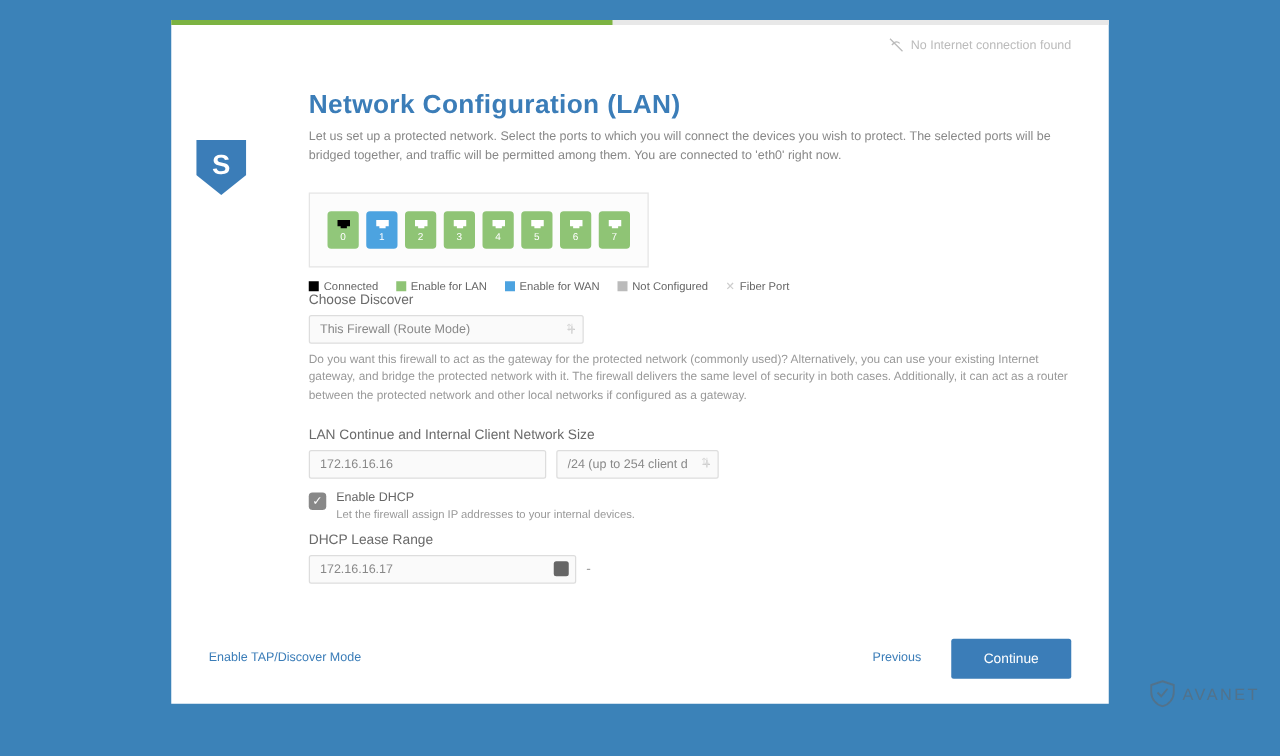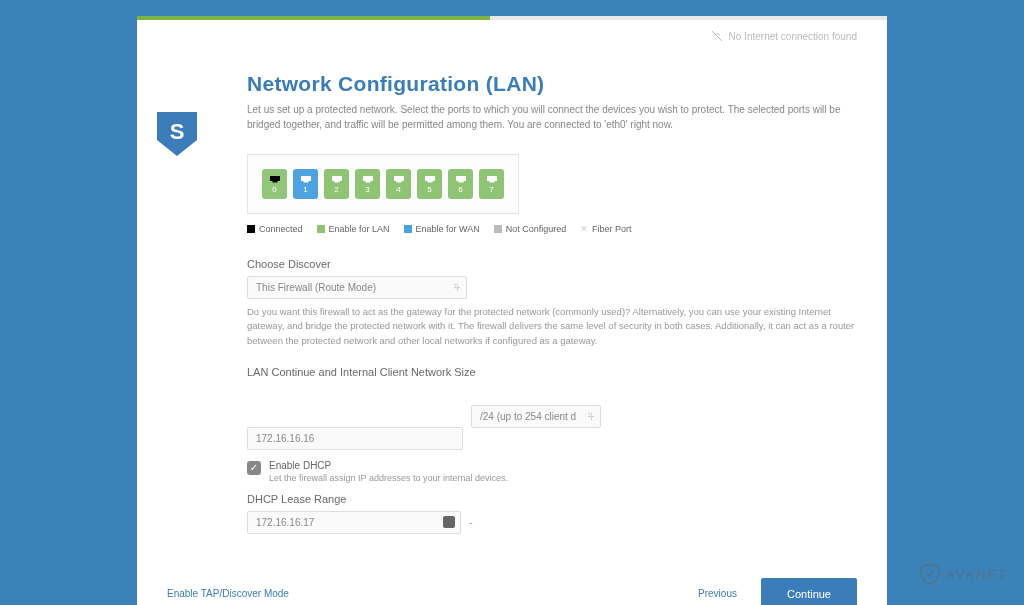--- a/index.html
+++ b/index.html
@@ -11,42 +11,42 @@
 .content { padding: 0 30px 20px 110px; position: relative; }
 .logo { position: absolute; left: 20px; top: 40px; width: 40px; height: 46px; }
 .title { color: #3b7db8; font-size: 21px; font-weight: 700; margin-top: 30px; margin-bottom: 6px; letter-spacing: 0.3px; }
 .subtitle { color: #888; font-size: 10px; line-height: 1.5; margin-bottom: 22px; }
 .ports-box { border: 1px solid #e5e5e5; background: #fcfcfc; padding: 14px; display: inline-flex; gap: 6px; margin-bottom: 10px; }
 .port { width: 25px; height: 30px; border-radius: 3px; display: flex; flex-direction: column; align-items: center; justify-content: center; cursor: pointer; position: relative; color: #fff; font-size: 8px; }
 .port svg { width: 12px; height: 10px; margin-bottom: 1px; }
 .port.connected { background: #91c77a; }
 .port.wan { background: #4ca3e0; }
 .port.lan { background: #8fc475; }
-.legend { display: flex; gap: 14px; font-size: 9px; color: #666; margin-bottom: 24px; align-items: center; }
+.legend { display: flex; gap: 14px; font-size: 9px; color: #666; align-items: center; }
 .legend-item { display: flex; align-items: center; gap: 4px; }
 .swatch { width: 8px; height: 8px; }
 .section-label { color: #6a6a6a; font-size: 11px; margin-bottom: 6px; }
 .select-wrap { position: relative; display: inline-block; }
 .select, .input { border: 1px solid #ddd; padding: 5px 8px; font-size: 10px; color: #888; background: #fafafa; border-radius: 2px; }
 .select { appearance: none; padding-right: 24px; }
 .select-wrap::after { content: ""; position: absolute; right: 6px; top: 50%; transform: translateY(-50%); width: 8px; height: 12px; background: linear-gradient(#888,#888) center/6px 1px no-repeat, linear-gradient(#888,#888) center/1px 6px no-repeat; opacity: 0.4; pointer-events: none; }
 .stepper::after { content: "⇅"; position: absolute; right: 6px; top: 50%; transform: translateY(-50%); font-size: 8px; color: #aaa; pointer-events: none; }
 .help-text { color: #999; font-size: 9.5px; line-height: 1.5; margin-top: 6px; margin-bottom: 18px; }
 .link { color: #3b7db8; font-size: 10px; cursor: pointer; }
 .row { display: flex; gap: 8px; align-items: center; }
 .checkbox-row { display: flex; align-items: flex-start; gap: 8px; margin: 10px 0; }
 .checkbox { width: 14px; height: 14px; border-radius: 3px; background: #888; display: flex; align-items: center; justify-content: center; color: #fff; font-size: 10px; cursor: pointer; flex-shrink: 0; margin-top: 1px; }
 .checkbox-text { font-size: 10px; color: #666; }
 .checkbox-desc { font-size: 9px; color: #999; margin-top: 2px; }
 .input-with-icon { position: relative; }
 .input-icon { position: absolute; right: 6px; top: 50%; transform: translateY(-50%); width: 12px; height: 12px; background: #666; border-radius: 2px; }
 .footer { display: flex; justify-content: space-between; align-items: center; padding: 0 30px 20px 30px; margin-top: 24px; }
 .btn-prev { color: #3b7db8; font-size: 10px; cursor: pointer; background: none; border: none; }
 .btn-continue { background: #3b7db8; color: #fff; border: none; padding: 10px 26px; font-size: 11px; cursor: pointer; border-radius: 2px; }
-.watermark { position: fixed; right: 16px; bottom: 20px; display: flex; align-items: center; gap: 6px; color: #666; font-size: 13px; letter-spacing: 2px; opacity: 0.55; }
+.watermark { position: fixed; right: 16px; bottom: 39px; display: flex; align-items: center; gap: 6px; color: #666; font-size: 13px; letter-spacing: 2px; opacity: 0.55; }
 .dash { color: #999; font-size: 11px; }
 </style>
 </head>
 <body>
 
 <div class="wizard-container">
   <div class="progress-bar">
     <div class="progress-fill"></div>
   </div>
   <div class="top-status">
@@ -142,21 +142,21 @@
     <div class="section-label">Choose Discover</div>
     <div class="select-wrap stepper" style="width:220px">
       <select class="select" style="width:100%">
         <option>This Firewall (Route Mode)</option>
       </select>
     </div>
     <p class="help-text">Do you want this firewall to act as the gateway for the protected network (commonly used)? Alternatively, you can use your existing Internet gateway, and bridge the protected network with it. The firewall delivers the same level of security in both cases. Additionally, it can act as a router between the protected network and other local networks if configured as a gateway.</p>
 
     <div class="section-label">LAN Continue and Internal Client Network Size</div>
     <div class="row">
-      <input class="input" style="width: 216px; margin-top: 43px;" value="172.16.16.16">
+      <input class="input" style="width: 190px;" value="172.16.16.16">
       <div class="select-wrap stepper" style="width:130px">
         <select class="select" style="width:100%">
           <option>/24 (up to 254 client devices)</option>
         </select>
       </div>
     </div>
 
     <div class="checkbox-row">
       <div class="checkbox">✓</div>
       <div>

